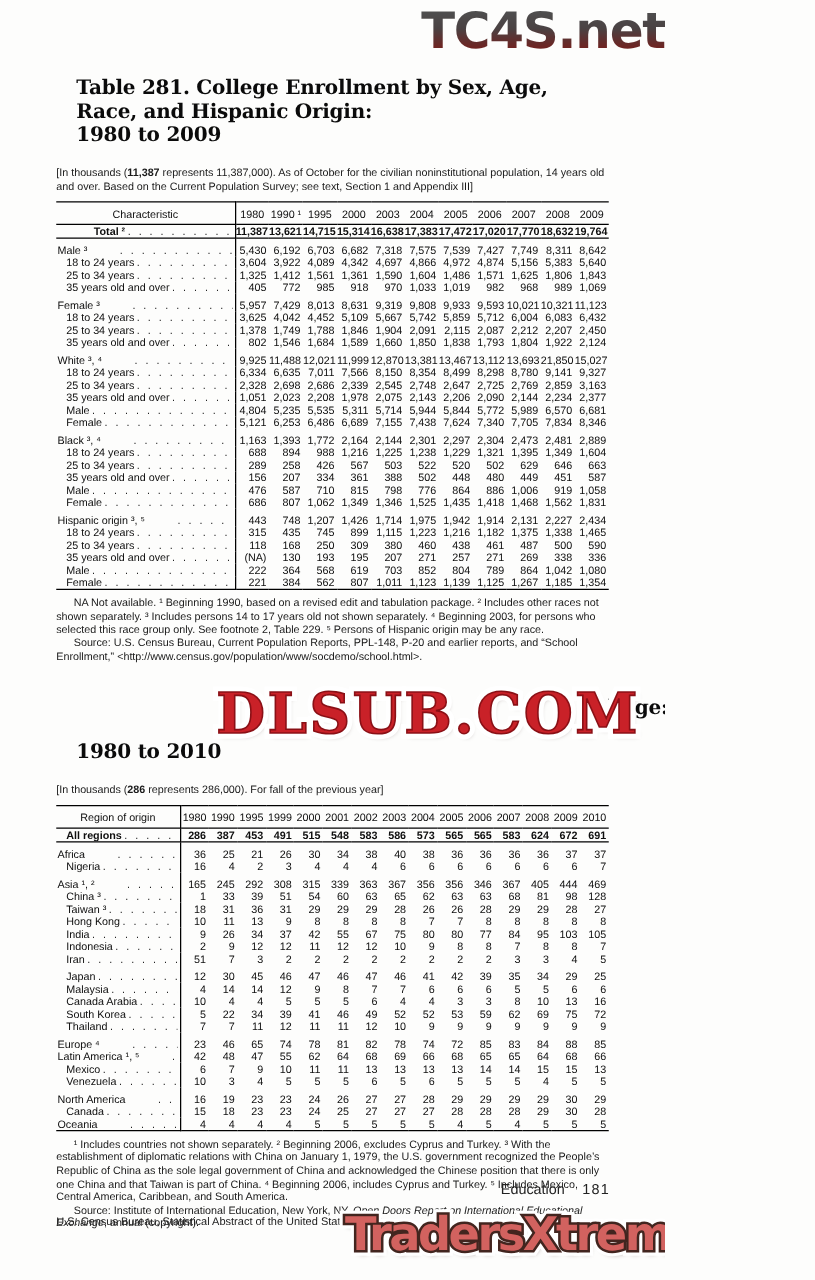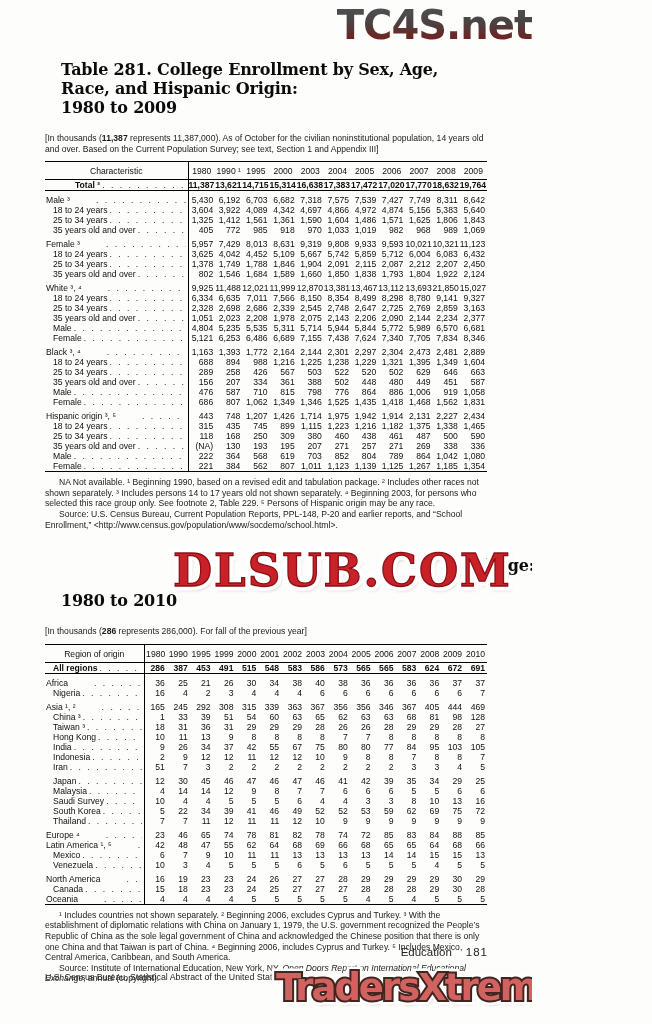--- a/index.html
+++ b/index.html
@@ -941,21 +941,21 @@
               <td class="val">6</td>
               <td class="val">6</td>
               <td class="val">5</td>
               <td class="val">5</td>
               <td class="val">6</td>
               <td class="val">6</td>
             </tr>
             <tr class="">
               <td class="label-cell ind1">
                 <div class="label-inner">
-                  <span class="lbl">Saudi Survey</span>
+                  <span class="lbl">Canada Arabia</span>
                   <span class="dots">. . . . . . . . . . . . . . . . . . . . . . . . . . . . . . . . . . . . . . . . . . . . . . . . . . . . . . . . . . . . . . . . . . . . . . . . . . . . . . . . </span>
                 </div>
               </td>
               <td class="val">10</td>
               <td class="val">4</td>
               <td class="val">4</td>
               <td class="val">5</td>
               <td class="val">5</td>
               <td class="val">5</td>
               <td class="val">6</td>

